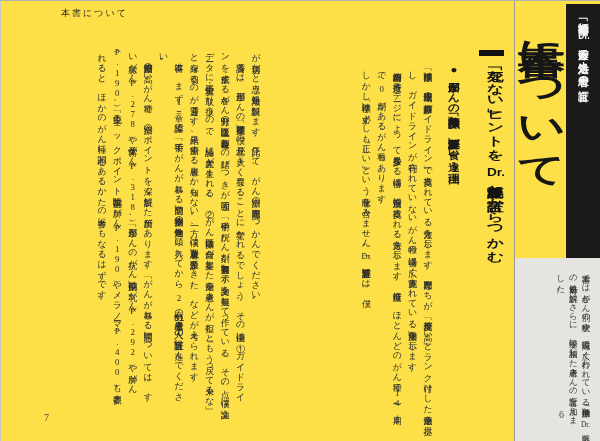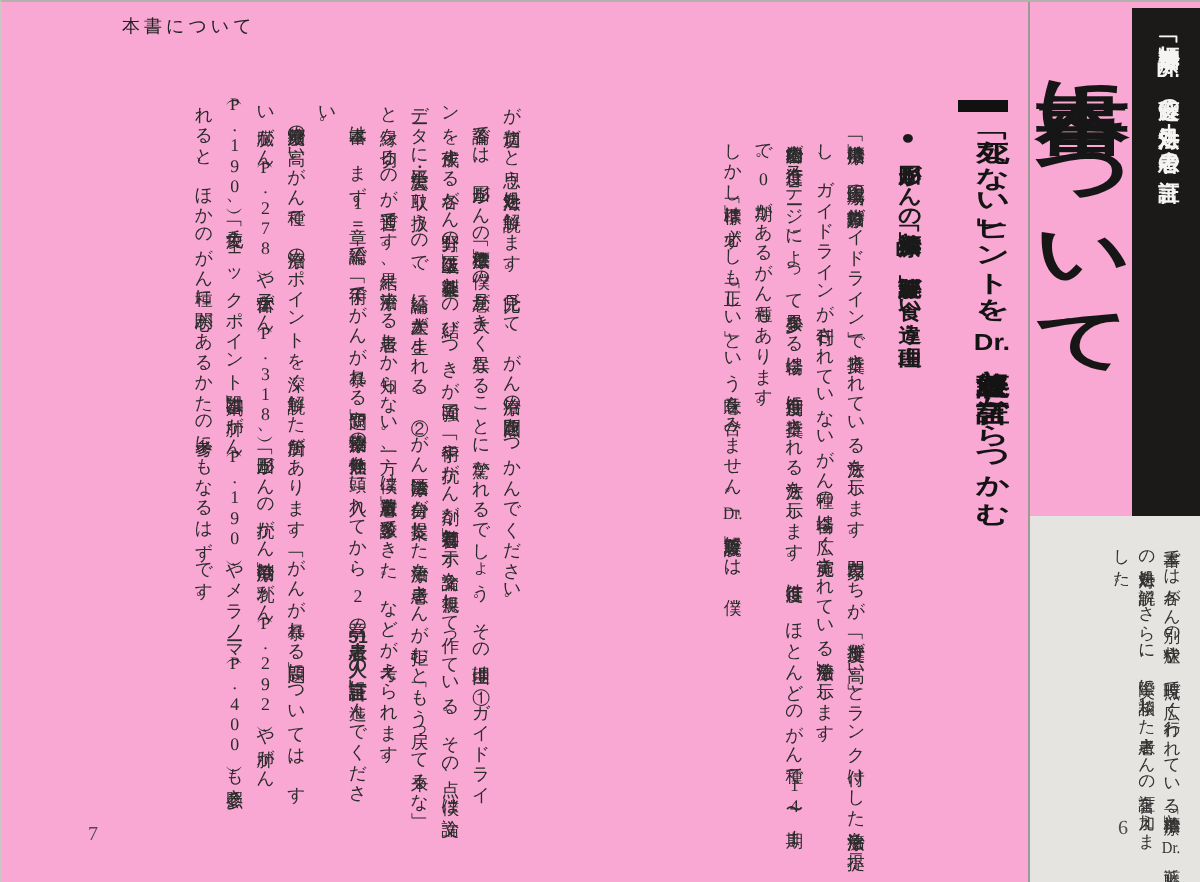--- a/index.html
+++ b/index.html
@@ -1,19 +1,19 @@
 <!DOCTYPE html>
 <html><head>
 <meta charset="utf-8">
 <style>
   html,body{margin:0;padding:0;}
   body{width:600px;height:441px;overflow:hidden;background:#e9e7e3;}
   .book{
     position:relative;width:599px;height:440px;
-    background:#f9a8d4;
+    background:#fde047;
     border-top:1px solid #b3b1ad;border-left:1px solid #c9c7c3;
     font-family:"Liberation Serif",serif;color:#2b2b2b;
   }
   .vtext{
     writing-mode:vertical-rl;
     text-orientation:upright;
   }
   .tcy{text-combine-upright:all;}
   p.para{margin:0;padding:0;}
   p.indent{text-indent:1em;}

